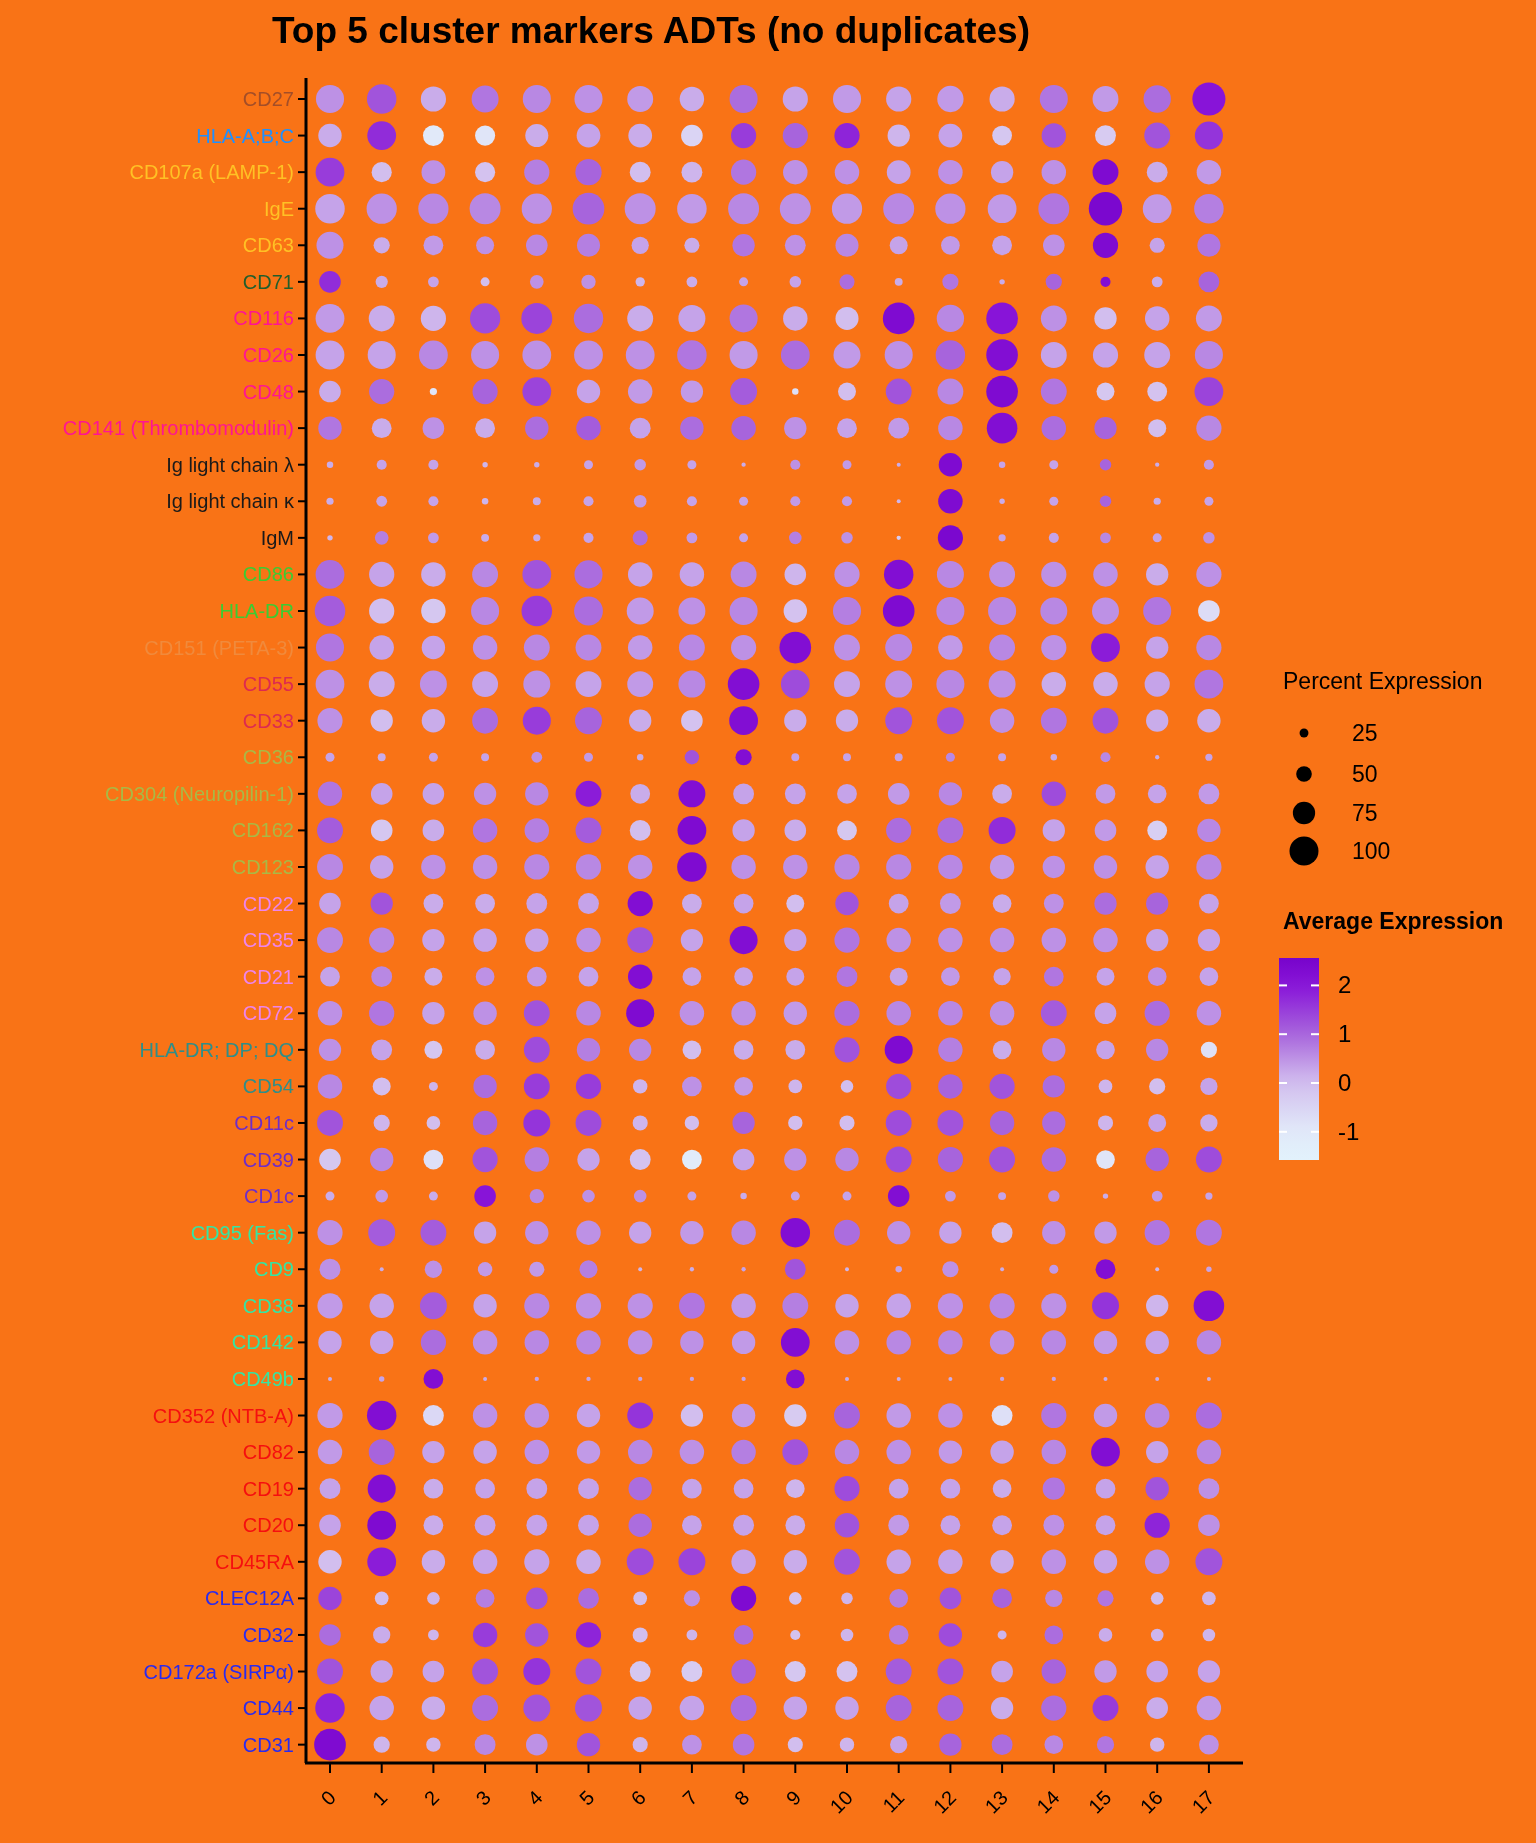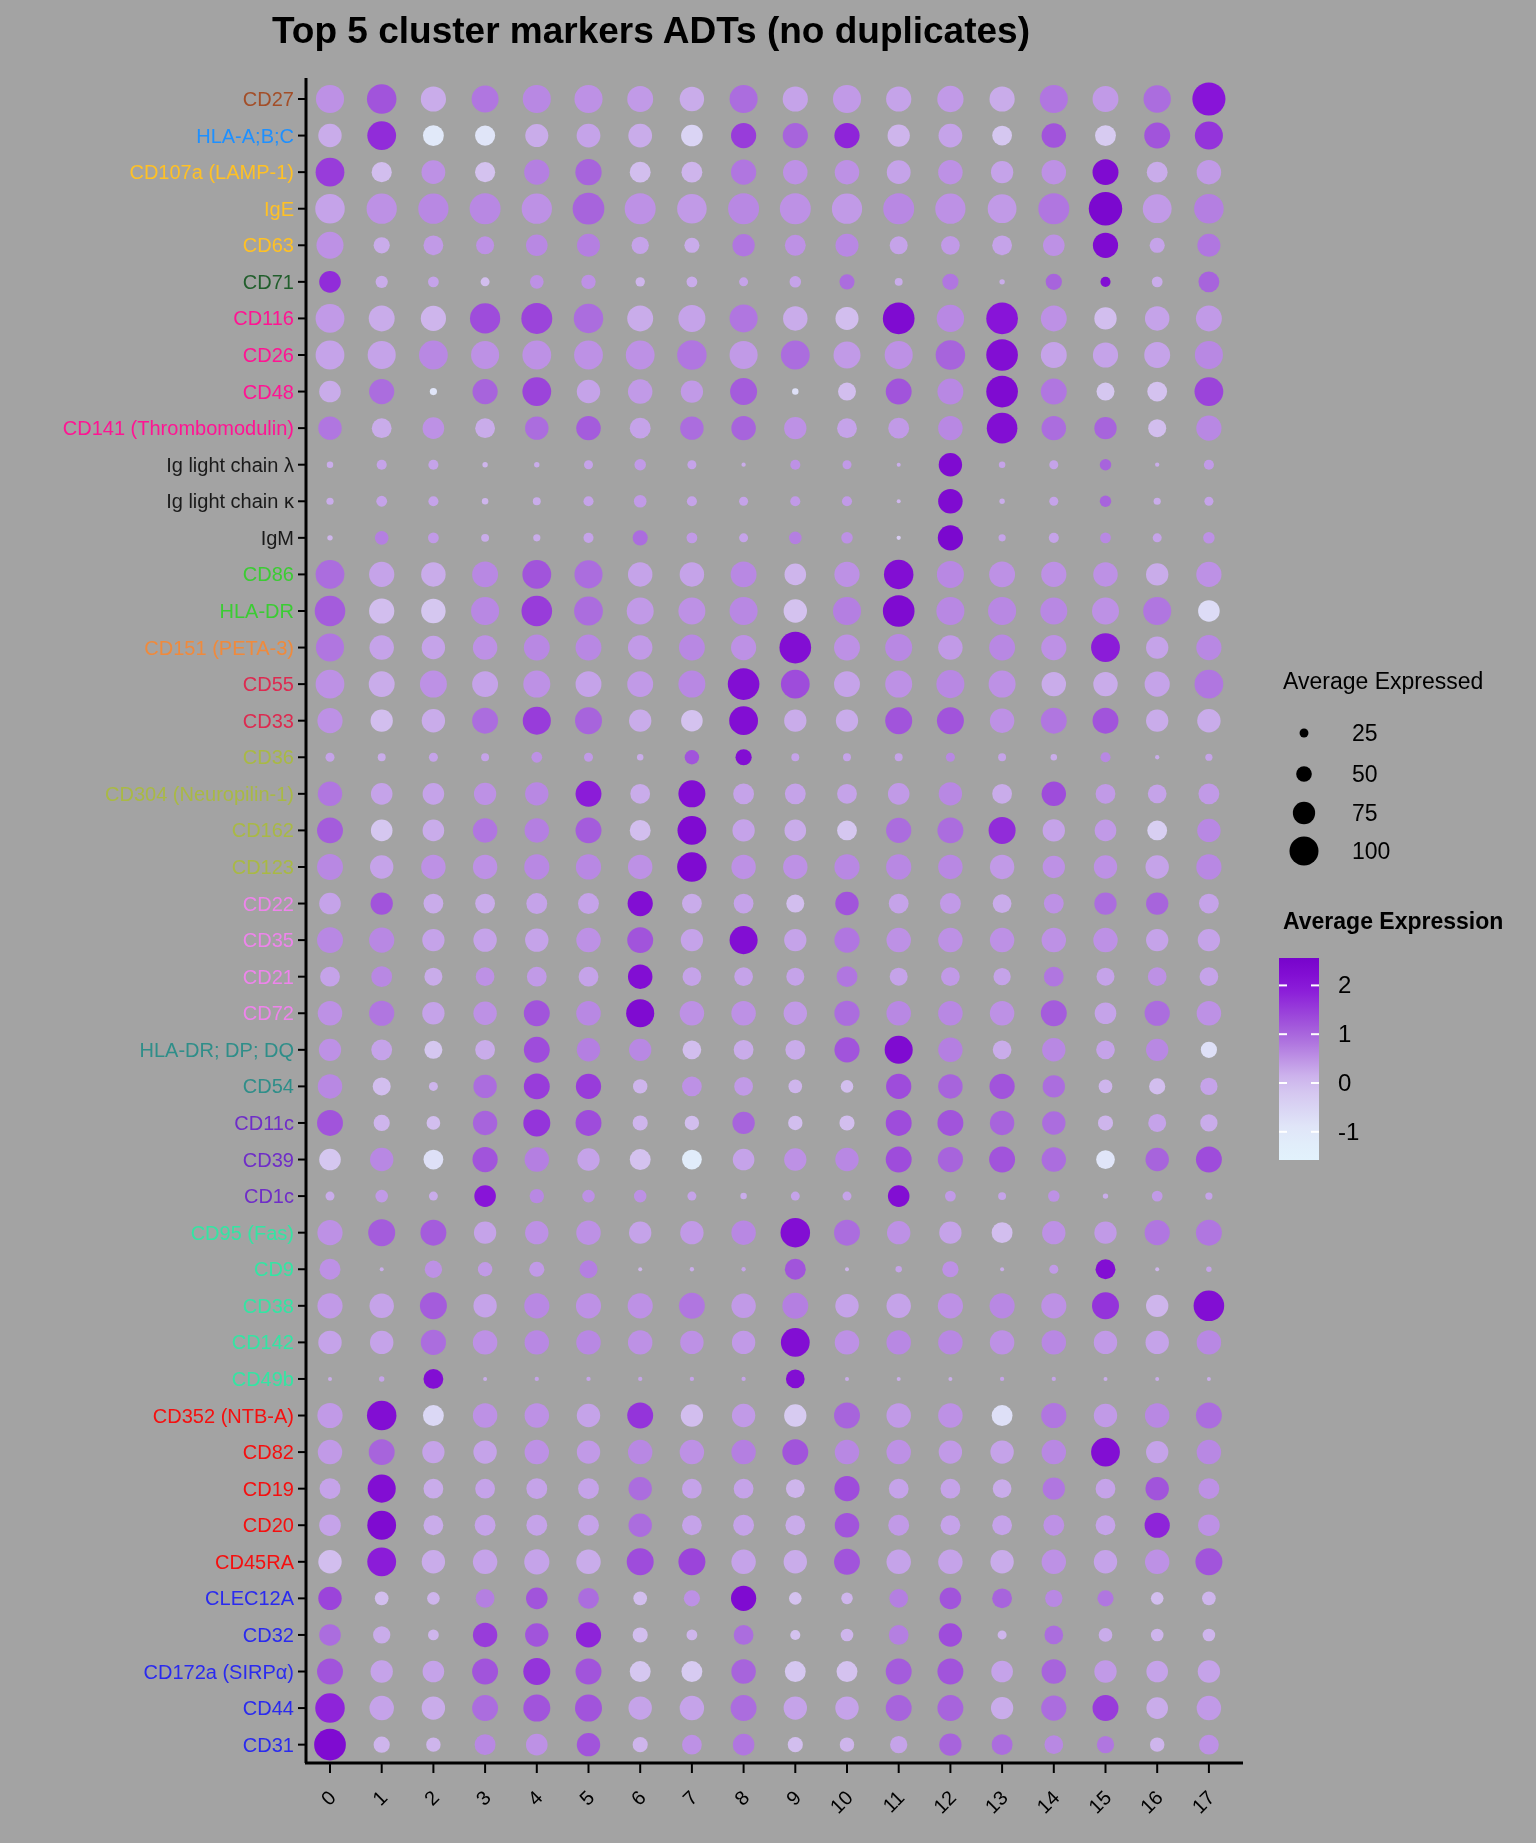--- a/index.html
+++ b/index.html
@@ -1,31 +1,31 @@
 <!DOCTYPE html>
 <html><head>
 <meta charset="utf-8">
 <style>
   html,body{margin:0;padding:0;background:#ffffff;}
-  .canvas{position:relative;width:1536px;height:1843px;background:#a3a3a3;
+  .canvas{position:relative;width:1536px;height:1843px;background:#f97316;
           font-family:"Liberation Sans",sans-serif;overflow:hidden;}
   .title{position:absolute;left:0;top:10px;width:1302px;text-align:center;
          font-size:37px;font-weight:bold;color:#000;letter-spacing:0px;}
   .legend-title{position:absolute;font-size:23px;color:#000;white-space:nowrap;}
   #pe-title{left:1283px;top:668px;}
   #ae-title{left:1283px;top:908px;font-weight:bold;}
   svg{position:absolute;left:0;top:0;}
   text{font-family:"Liberation Sans",sans-serif;}
 </style>
 </head>
 <body>
 
 <div class="canvas">
   <div class="title">Top 5 cluster markers ADTs (no duplicates)</div>
-  <div class="legend-title" id="pe-title">Average Expressed</div>
+  <div class="legend-title" id="pe-title">Percent Expression</div>
   <div class="legend-title" id="ae-title">Average Expression</div>
   <svg id="plot" width="1536" height="1843">
       <line x1="306" y1="78" x2="306" y2="1763" stroke="#000" stroke-width="3"></line>
       <line x1="305" y1="1763" x2="1243" y2="1763" stroke="#000" stroke-width="3"></line>
       <line x1="298" y1="99" x2="306" y2="99" stroke="#000" stroke-width="2"></line>
       <text x="294" y="106" text-anchor="end" font-size="20" fill="#A34E28">CD27</text>
       <g>
         <circle cx="330" cy="99" r="14.04" fill="rgb(189,145,229)"></circle>
         <circle cx="381.7" cy="99" r="14.76" fill="rgb(161,84,219)"></circle>
         <circle cx="433.4" cy="99" r="12.60" fill="rgb(201,172,234)"></circle>

